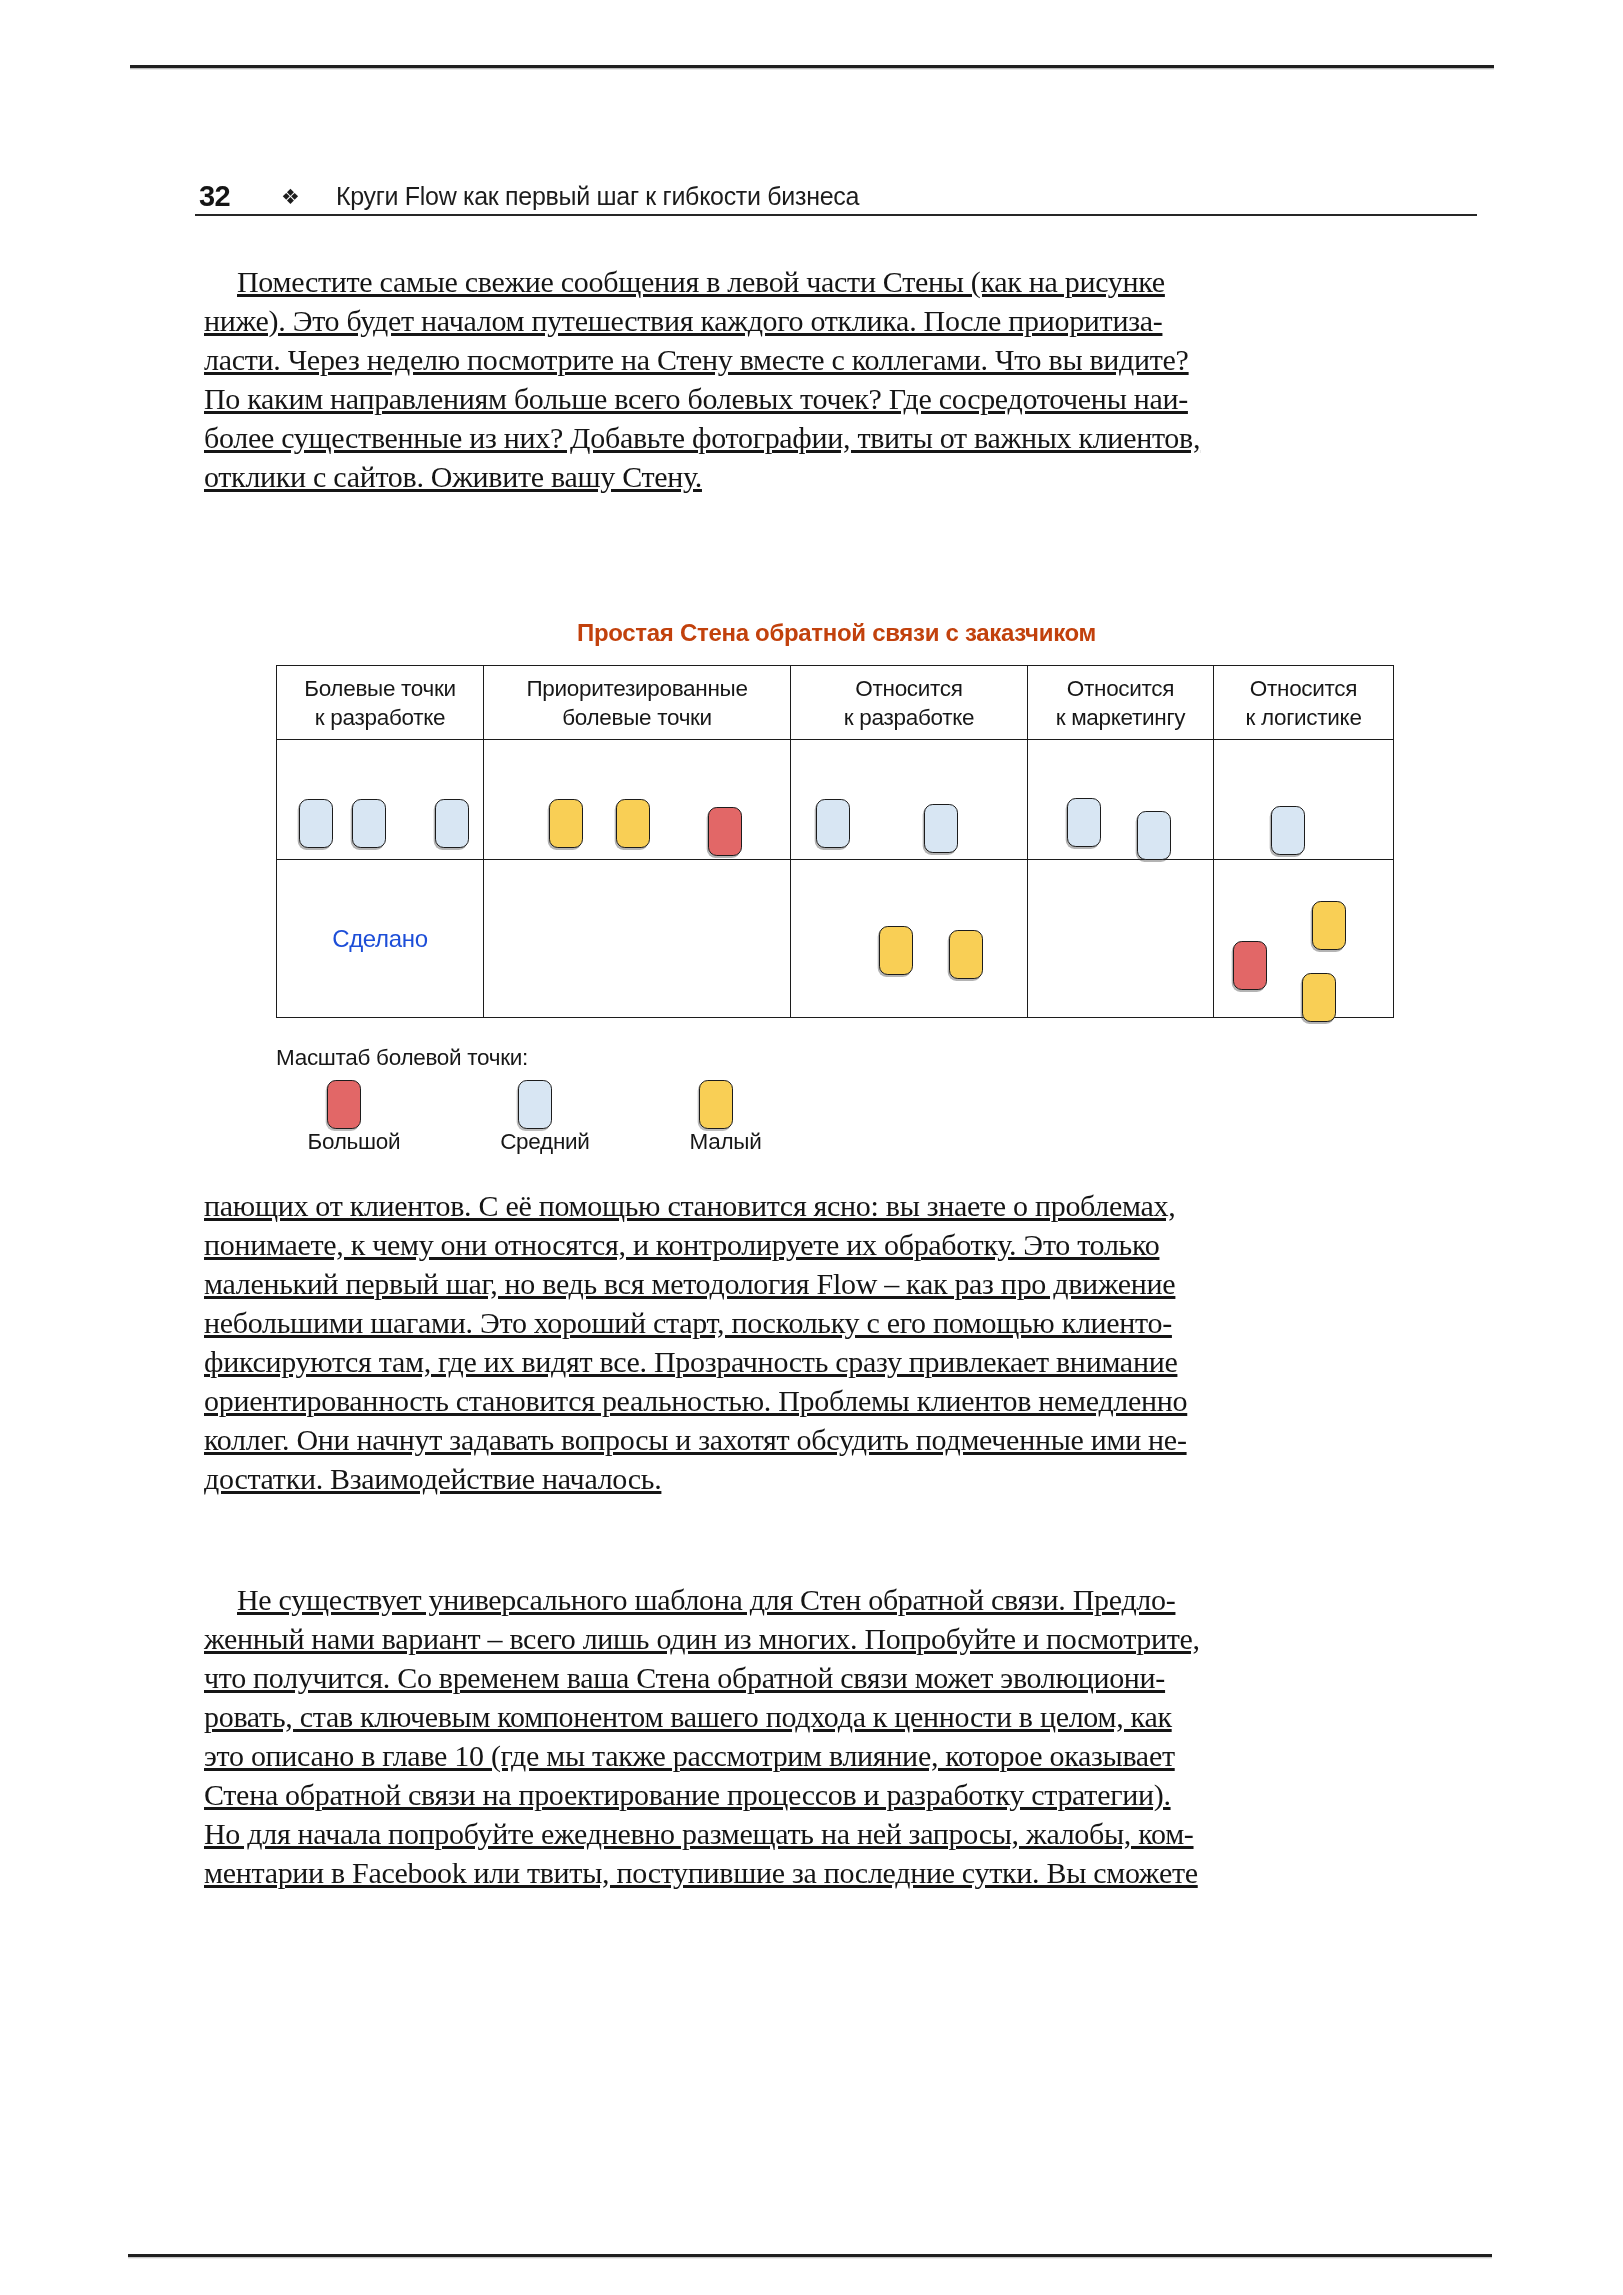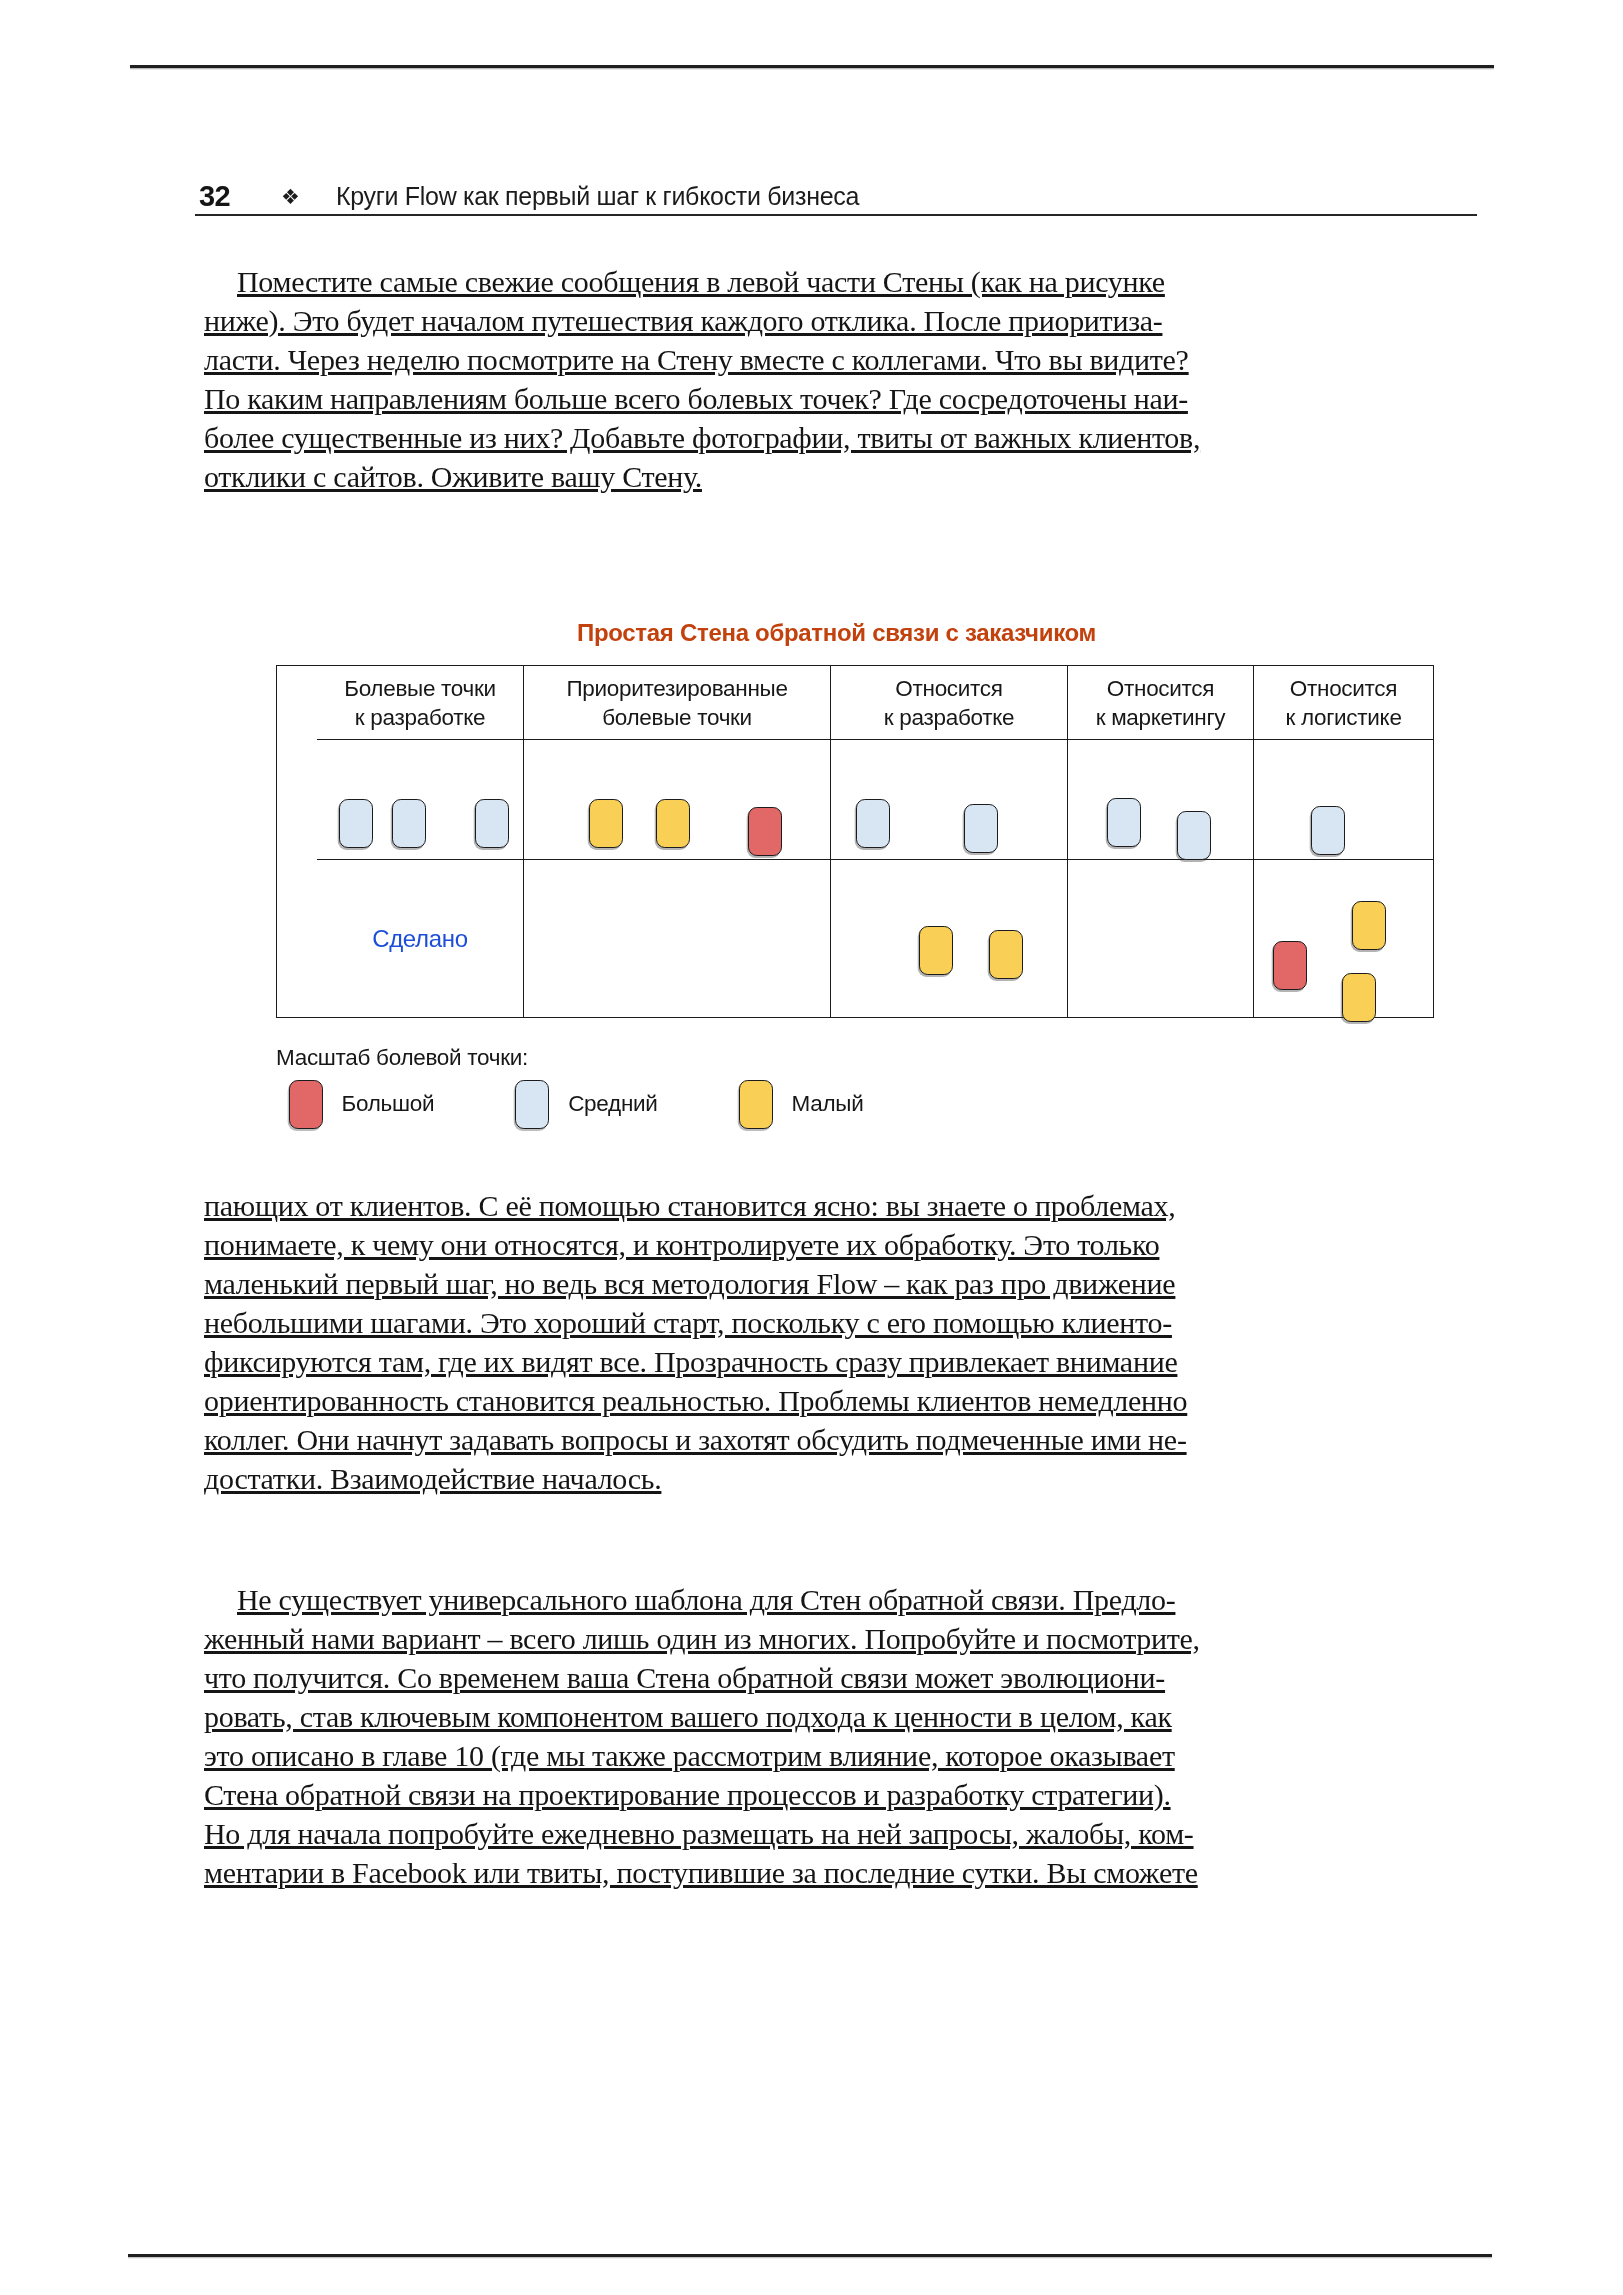--- a/index.html
+++ b/index.html
@@ -24,37 +24,37 @@
   .p1{top:262px;}
   .p2{top:1186px;}
   .p3{top:1580px;}
 
   figure.fig{position:absolute;left:0;top:614px;width:1623px;margin:0;}
   .fig-title{position:absolute;left:277px;top:5px;width:1119px;text-align:center;
     font-size:24px;font-weight:700;letter-spacing:-0.3px;color:#c2410c;}
   .tbl{position:absolute;left:276px;top:51px;display:grid;
     grid-template-columns:207px 307px 237px 186px 179px;
     grid-template-rows:74px 120px 157px;
-    border:1.9px solid #1c1c1c;background:#fff;padding-left:40px;}
+    border:1.9px solid #1c1c1c;background:#fff;}
   .cell{border-right:1.3px solid #1c1c1c;border-bottom:1.9px solid #1c1c1c;box-sizing:border-box;position:relative;}
   .cell.lastcol{border-right:none;}
   .cell.lastrow{border-bottom:none;}
   .hc{display:flex;align-items:center;justify-content:center;text-align:center;
     font-size:22.5px;line-height:29px;white-space:pre-line;letter-spacing:-0.3px;color:#171717;}
   .done-wrap{display:flex;align-items:center;justify-content:center;height:100%;}
   .done-label{font-size:24px;letter-spacing:-0.3px;color:#1d4ed8;}
 
   .note{position:absolute;width:34px;height:49px;box-sizing:border-box;
     border:1.9px solid #1c1c1c;border-radius:8.8px;
     box-shadow:-1.3px 1.9px 0 rgba(40,40,40,.35);z-index:2;}
 
   .legend{position:absolute;left:276px;top:431px;width:1065px;}
   .legend-title{font-size:22.5px;letter-spacing:-0.3px;color:#171717;}
   .legend-items{display:flex;margin-top:8.8px;padding-left:12.5px;column-gap:81px;}
-  .leg-item{display:flex;align-items:center;}
+  .leg-item{display:flex;align-items:center;flex-direction:column;}
   .leg-swatch{width:34px;height:49px;box-sizing:border-box;border:1.9px solid #1c1c1c;border-radius:8.8px;
     box-shadow:-1.3px 1.9px 0 rgba(40,40,40,.3);}
   .leg-label{font-size:22.5px;margin-left:19px;letter-spacing:-0.3px;color:#171717;}
 </style>
 </head>
 <body>
 
 <div class="rule top-rule"></div>
 
 <header class="running">

